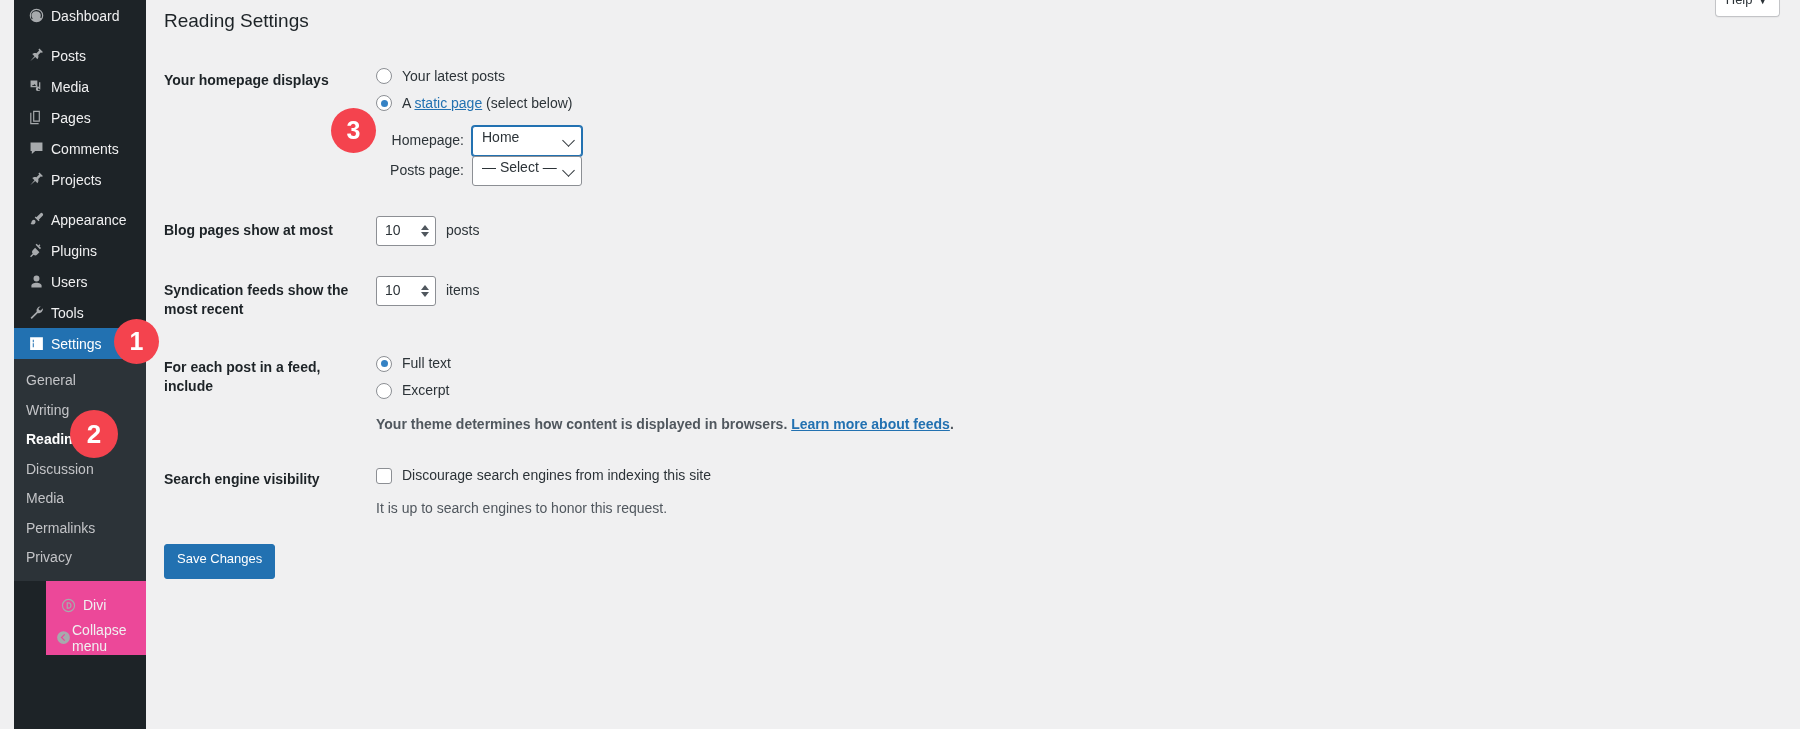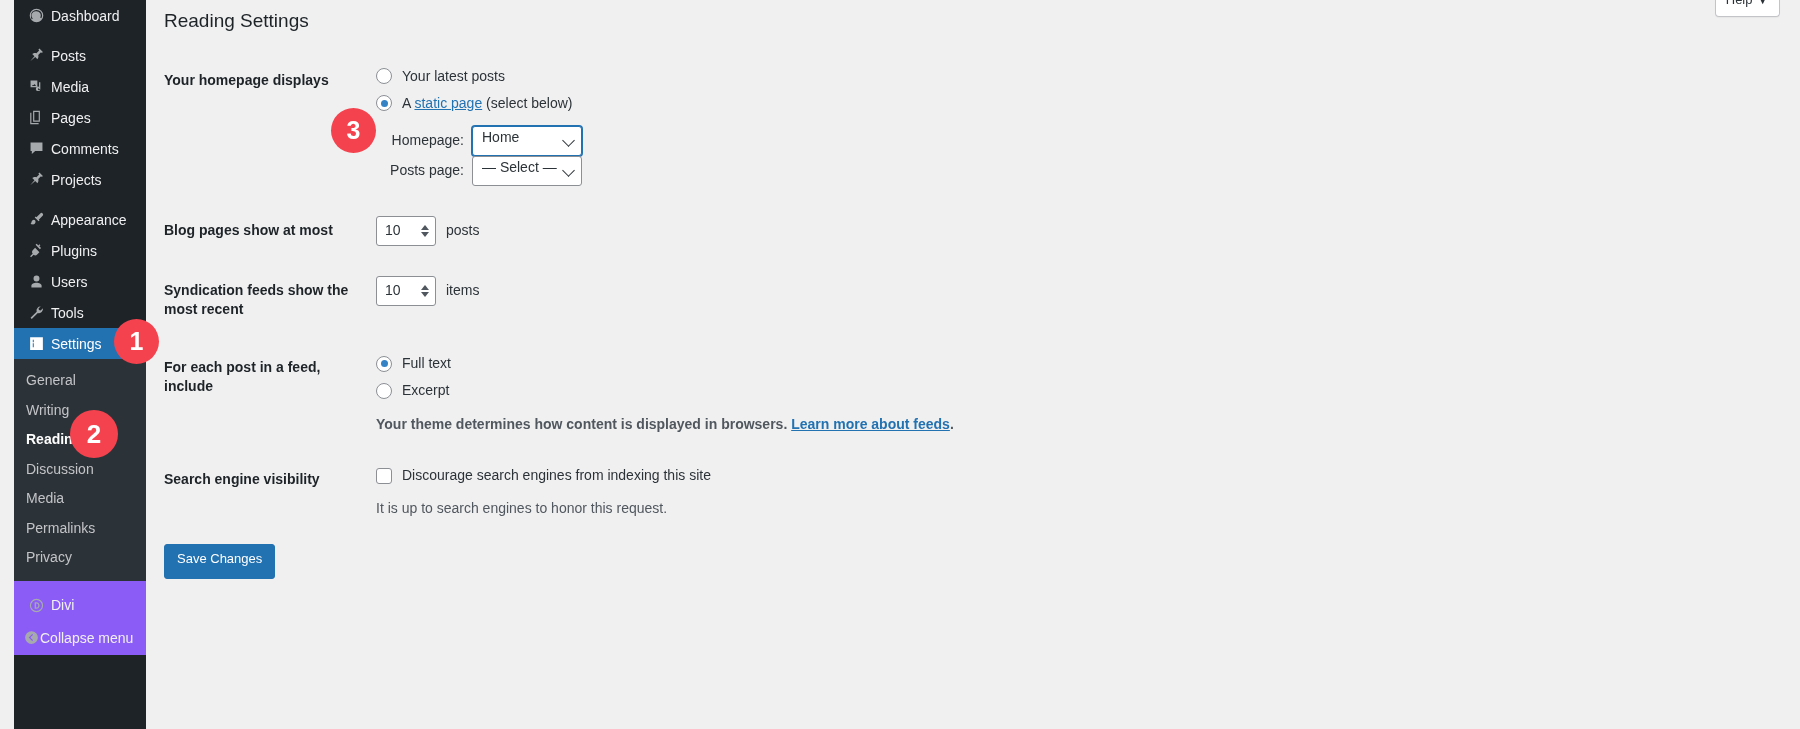--- a/index.html
+++ b/index.html
@@ -47,21 +47,21 @@
   .submenu a {
     display: block;
     padding: 6px 0 6px 12px;
     font-size: 14px;
     color: #c3c4c7;
     text-decoration: none;
     line-height: 1.25;
   }
   .submenu a.current { color: #fff; font-weight: 700; }
 
-  .menu-bottom { background: #8b5cf6; }
+  .menu-bottom { background: #ec4899; margin-left: 32px; }
   .collapse-row {
     display: flex; align-items: center;
     height: 34px; padding-left: 9px;
     color: #f0f0f1; font-size: 14px; cursor: pointer;
   }
 
   .ico-svg { width: 17px; height: 17px; display: block; fill: #a7aaad; }
   .menu-top.current .ico-svg { fill: #fff; }
 
   

